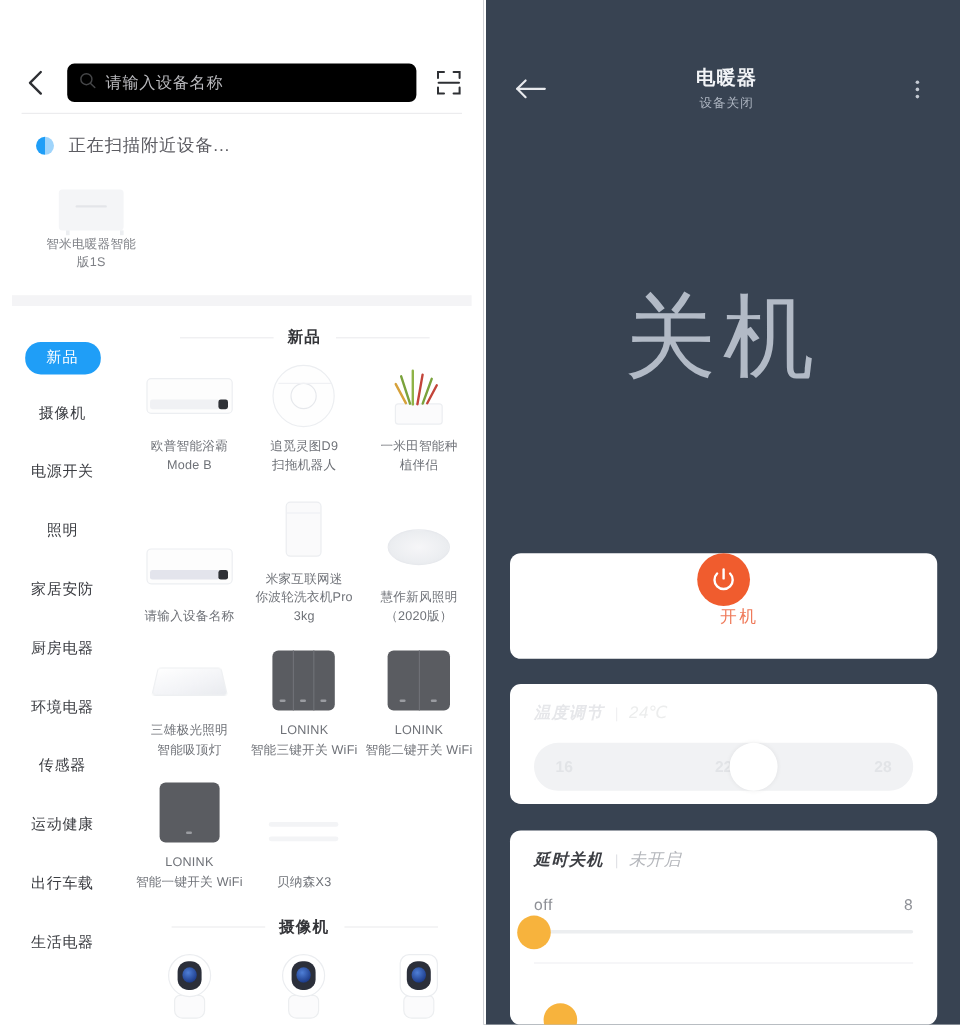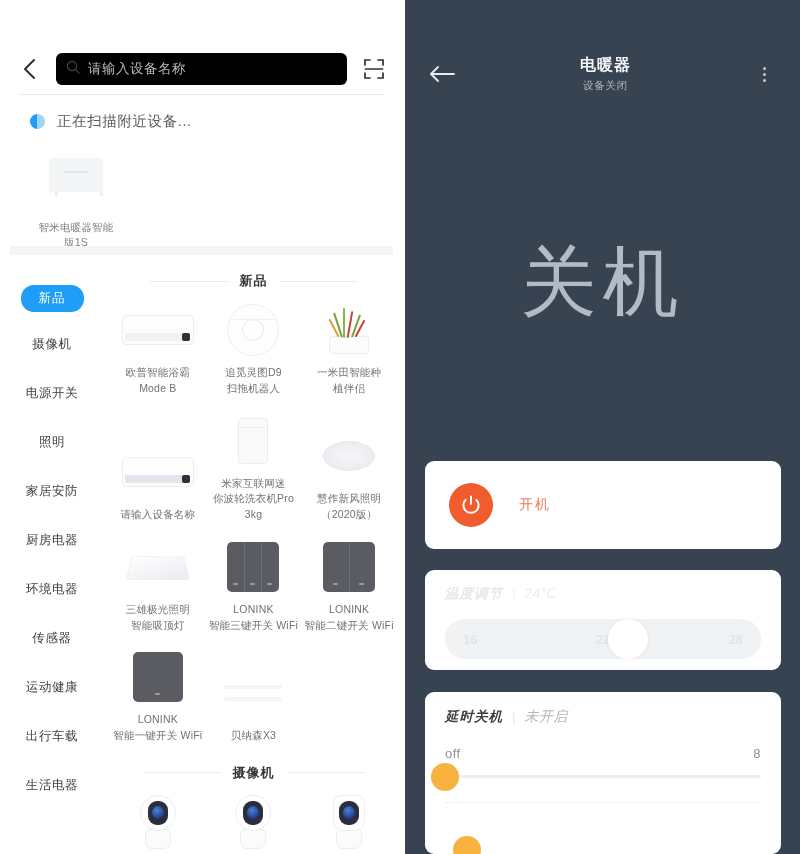--- a/index.html
+++ b/index.html
@@ -75,21 +75,21 @@
   .heater-thumb::before {
     content: ""; position: absolute; left: 14px; top: 13px;
     width: 26px; height: 2px; background: #e3e5e9; border-radius: 1px;
   }
   .heater-thumb::after {
     content: ""; position: absolute; left: 6px; bottom: -4px;
     width: 42px; height: 4px;
     border-left: 3px solid #eceef1; border-right: 3px solid #eceef1;
   }
   .found-label {
-    margin-top: 28px; font-size: 10.5px; color: #7e8086;
+    margin-top: 5px; font-size: 10.5px; color: #7e8086;
     line-height: 1.45; letter-spacing: .2px;
   }
 
   
   .gray-band {
     position: absolute; left: 10px; top: 246px;
     width: 383px; height: 9px; background: #f4f4f6;
   }
 
   
@@ -271,21 +271,21 @@
     position: absolute; left: 0; top: 244px; width: 100%;
     text-align: center;
     font-size: 76px; color: #b2bac6; letter-spacing: 6px;
     font-weight: 300; line-height: 1;
   }
 
   .card {
     position: absolute; left: 20px; width: 356px;
     background: #ffffff; border-radius: 9px;
   }
-  .card-power { top: 461px; height: 88px; display: flex; align-items: center; padding: 0 24px; }
+  .card-power { top: 461px; height: 88px; display: flex; align-items: center; padding: 0 24px; flex-direction: column; }
   .power-btn {
     width: 44px; height: 44px; border-radius: 50%;
     background: #f05c2e; flex: 0 0 auto; cursor: pointer;
     display: flex; align-items: center; justify-content: center;
   }
   .power-label { margin-left: 26px; font-size: 14px; color: #ef7a5a; letter-spacing: 2px; }
 
   .card-temp { top: 570px; height: 100px; padding: 15px 20px 0; }
   .card-delay { top: 692px; height: 162px; padding: 16px 20px 0; }
 

